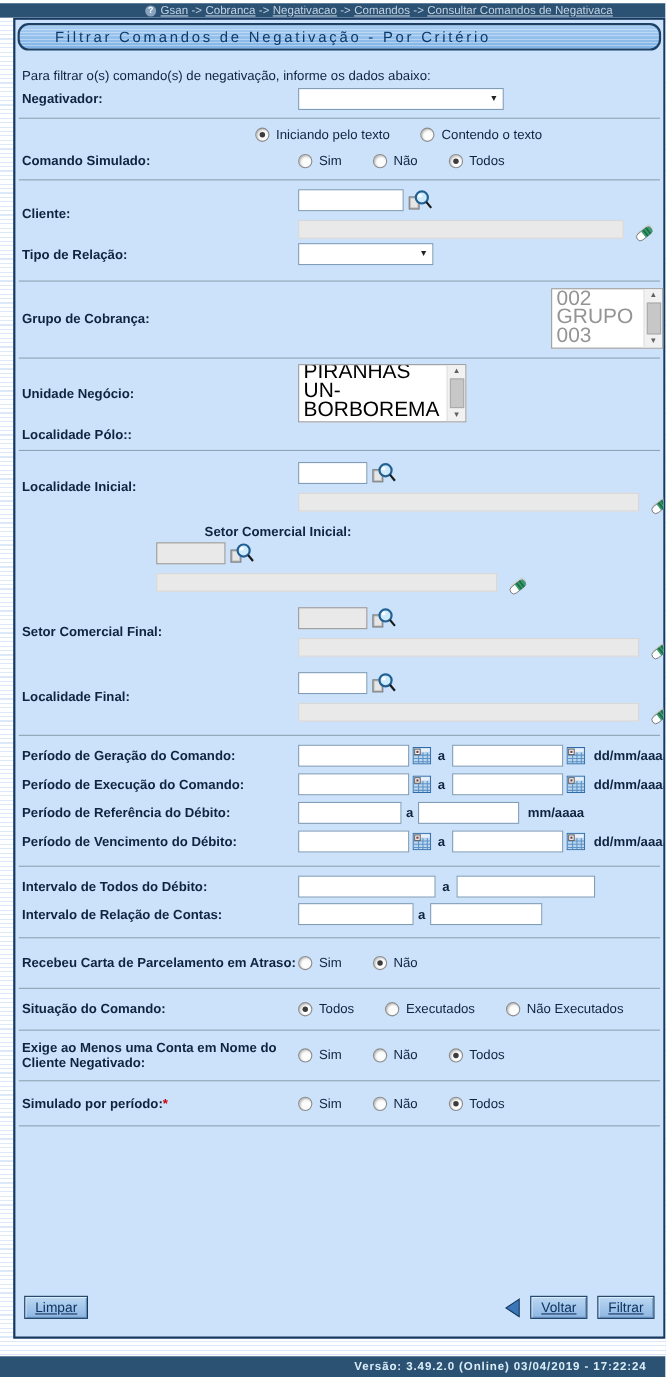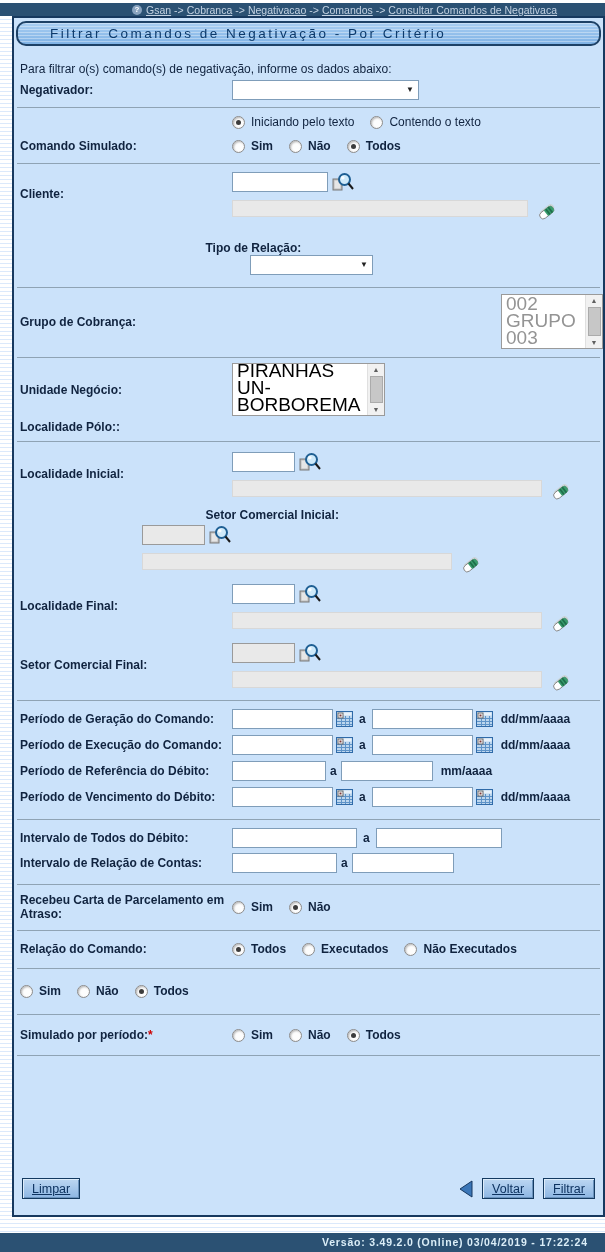--- a/index.html
+++ b/index.html
@@ -39,21 +39,21 @@
     background:
       repeating-linear-gradient(180deg,rgba(255,255,255,.35) 0 1px,rgba(255,255,255,0) 1px 3px),
       linear-gradient(#a9cef2,#7fb2e5);
     display:flex;align-items:center;box-sizing:border-box;
   }
   .tabhdr span{
     margin-left:32px;font-size:13.5px;letter-spacing:2.5px;color:#0d3a6b;
   }
   .intro{margin:16px 0 2px 6px;font-size:12px;color:var(--txt);}
   .row{display:flex;align-items:center;min-height:24px;padding-left:6px;}
-  .lbl{flex:none;width:212px;font-size:12px;font-weight:bold;color:var(--txt);line-height:14px;}
+  .lbl{flex:none;width:251px;font-size:12px;font-weight:bold;color:var(--txt);line-height:14px;}
   .req{color:#cc0000;font-weight:bold;font-size:12px;}
   .ctrl{display:flex;align-items:center;}
   .sep{border-top:1px solid var(--sep);margin:5px 3px;height:0;}
   
   .selectbox{
     background:#fff;border:1px solid var(--inpbrd);height:20px;box-sizing:border-box;
     position:relative;display:flex;align-items:center;font-size:12px;color:#000;
   }
   .selectbox .arr{position:absolute;right:4px;top:5px;font-size:8px;color:#222;line-height:8px;}
   .txt{
@@ -69,30 +69,30 @@
     width:362px;height:42px;box-sizing:border-box;border:1px solid var(--inpbrd);
     font:12px "Liberation Sans",sans-serif;resize:both;
   }
   .icon{display:inline-flex;flex:none;}
   .mag{margin-left:4px;cursor:pointer;}
   .eraser{margin-left:7px;cursor:pointer;}
   .cal{margin-left:3px;cursor:pointer;}
   .conn{margin:0 6px;font-size:12px;font-weight:bold;color:var(--txt);}
   .fmt{margin-left:8px;font-size:12px;font-weight:bold;color:var(--txt);}
   
-  .opt{display:flex;align-items:flex-end;margin-right:16px;}
+  .opt{display:flex;align-items:center;margin-right:28px;}
   .radio{
     flex:none;width:13px;height:13px;border-radius:50%;background:#fdfdfd;
     border:1px solid #8b8b8b;box-shadow:inset 1px 1px 2px rgba(0,0,0,.28);
     position:relative;cursor:pointer;box-sizing:border-box;
   }
   .radio.checked::after{
     content:"";position:absolute;left:3px;top:3px;width:5px;height:5px;border-radius:50%;background:#3c3c3c;
   }
-  .olabel{margin-left:6px;font-size:12px;font-weight:bold;color:var(--txt);}
+  .olabel{margin-left:6px;font-size:12px;font-weight:normal;color:var(--txt);}
   .opt.light .olabel{font-weight:normal;}
   
   .listbox{
     position:relative;background:#fff;border:1px solid #9a9a9a;box-sizing:border-box;overflow:hidden;
   }
   .lb-items{position:absolute;left:4px;right:19px;bottom:2px;font-size:19px;line-height:17px;color:#000;}
   .listbox.disabled .lb-items{color:#949494;}
   .lb-sb{
     position:absolute;top:0;right:0;bottom:0;width:17px;background:#f1f1f1;border-left:1px solid #e0e0e0;
     display:flex;flex-direction:column;align-items:center;padding:2px 0;box-sizing:border-box;
@@ -213,21 +213,21 @@
                 <path d="M9 11 h5.5 a3.5 3.5 0 0 1 0 7 H9 z" fill="#3a9c6e"></path>
                 <rect x="10.6" y="11" width="1.7" height="7" fill="#1e6f4a"></rect>
                 <rect x="13.6" y="11" width="1.7" height="7" fill="#1e6f4a"></rect>
               </g>
             </svg>
         </span>
       </div>
     </div>
   </div>
 
-  <div class="row" style="margin-top:22px;flex-direction:column;">
+  <div class="row" style="margin-top:0;">
     <span class="lbl">Tipo de Relação:</span>
     <div class="ctrl">
       <div class="selectbox" style="width:123px;">
         <span></span>
         <span class="arr">▼</span>
       </div>
     </div>
   </div>
 
   <div class="sep" style="margin-top:12px;"></div>
@@ -333,24 +333,24 @@
                 <rect x="10.6" y="11" width="1.7" height="7" fill="#1e6f4a"></rect>
                 <rect x="13.6" y="11" width="1.7" height="7" fill="#1e6f4a"></rect>
               </g>
             </svg>
         </span>
       </div>
     </div>
   </div>
 
   <div class="block" style="margin-top:9px;">
-    <span class="lbl">Localidade Final:</span>
+    <span class="lbl">Setor Comercial Final:</span>
     <div class="rows" style="flex:1;">
       <div class="srow">
-        <input class="txt" style="width: 63px;" value="">
+        <input class="txt dis" readonly="" style="width: 63px;" value="">
         <span class="icon mag">
           <svg width="22" height="21" viewBox="0 0 22 21">
               <rect x="1" y="7" width="9" height="11" fill="#bdbdbd" stroke="#7a7a7a"></rect>
               <rect x="2.5" y="8.5" width="6" height="8" fill="#e6e6e6"></rect>
               <circle cx="12.5" cy="7.5" r="5.5" fill="#cfeafa" stroke="#1f5f93" stroke-width="2"></circle>
               <circle cx="10.8" cy="5.8" r="1.8" fill="#ffffff" opacity=".85"></circle>
               <line x1="16.5" y1="11.5" x2="21" y2="17" stroke="#1a1a1a" stroke-width="2"></line>
             </svg>
         </span>
       </div>
@@ -365,24 +365,24 @@
                 <rect x="10.6" y="11" width="1.7" height="7" fill="#1e6f4a"></rect>
                 <rect x="13.6" y="11" width="1.7" height="7" fill="#1e6f4a"></rect>
               </g>
             </svg>
         </span>
       </div>
     </div>
   </div>
 
   <div class="block" style="margin-top:9px;">
-    <span class="lbl">Setor Comercial Final:</span>
+    <span class="lbl">Localidade Final:</span>
     <div class="rows" style="flex:1;">
       <div class="srow">
-        <input class="txt dis" readonly="" style="width: 63px;" value="">
+        <input class="txt" style="width: 63px;" value="">
         <span class="icon mag">
           <svg width="22" height="21" viewBox="0 0 22 21">
               <rect x="1" y="7" width="9" height="11" fill="#bdbdbd" stroke="#7a7a7a"></rect>
               <rect x="2.5" y="8.5" width="6" height="8" fill="#e6e6e6"></rect>
               <circle cx="12.5" cy="7.5" r="5.5" fill="#cfeafa" stroke="#1f5f93" stroke-width="2"></circle>
               <circle cx="10.8" cy="5.8" r="1.8" fill="#ffffff" opacity=".85"></circle>
               <line x1="16.5" y1="11.5" x2="21" y2="17" stroke="#1a1a1a" stroke-width="2"></line>
             </svg>
         </span>
       </div>
@@ -573,40 +573,41 @@
       <div class="opt">
         <span class="radio checked"></span>
         <span class="olabel">Não</span>
       </div>
     </div>
   </div>
 
   <div class="sep" style="margin-top:7px;"></div>
 
   <div class="row" style="margin-top:6px;min-height:24px;">
-    <span class="lbl">Relação do Comando:</span>
+    <span class="lbl">Situação do Comando:</span>
     <div class="ctrl">
       <div class="opt">
         <span class="radio checked"></span>
         <span class="olabel">Todos</span>
       </div>
       <div class="opt">
         <span class="radio"></span>
         <span class="olabel">Executados</span>
       </div>
       <div class="opt">
         <span class="radio"></span>
         <span class="olabel">Não Executados</span>
       </div>
     </div>
   </div>
 
   <div class="sep" style="margin-top:7px;"></div>
 
   <div class="row" style="margin-top:6px;min-height:32px;">
+    <span class="lbl">Exige ao Menos uma Conta em Nome do Cliente Negativado:</span>
     <div class="ctrl">
       <div class="opt">
         <span class="radio"></span>
         <span class="olabel">Sim</span>
       </div>
       <div class="opt">
         <span class="radio"></span>
         <span class="olabel">Não</span>
       </div>
       <div class="opt">

